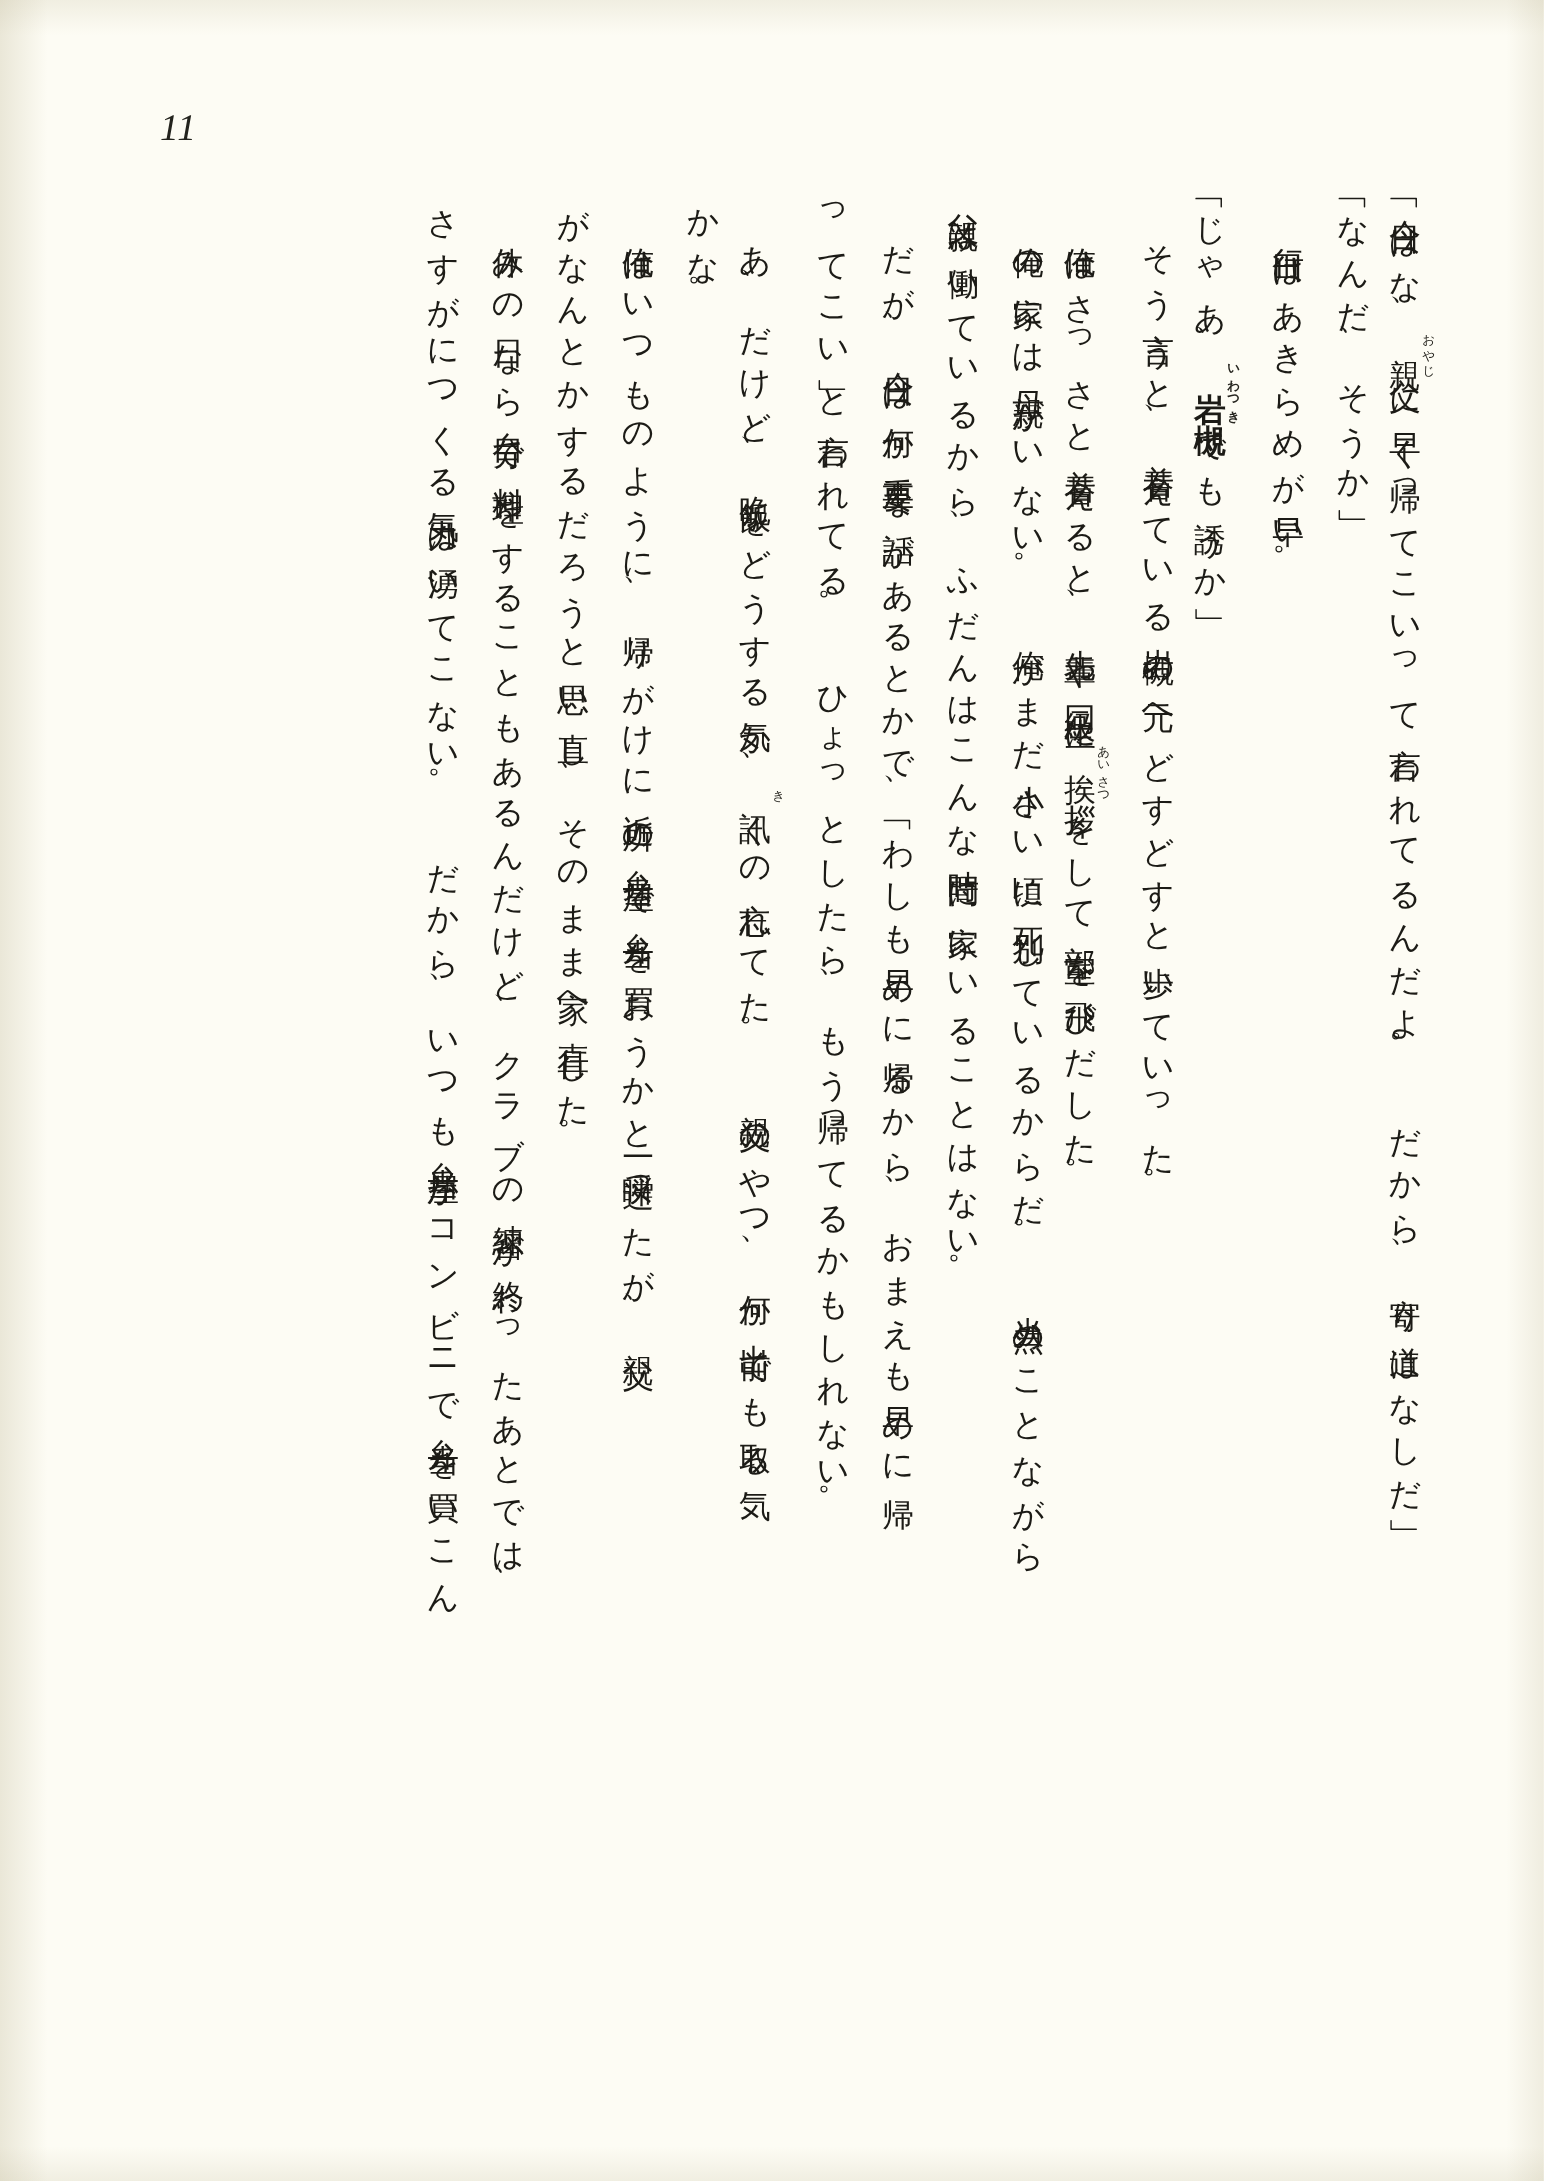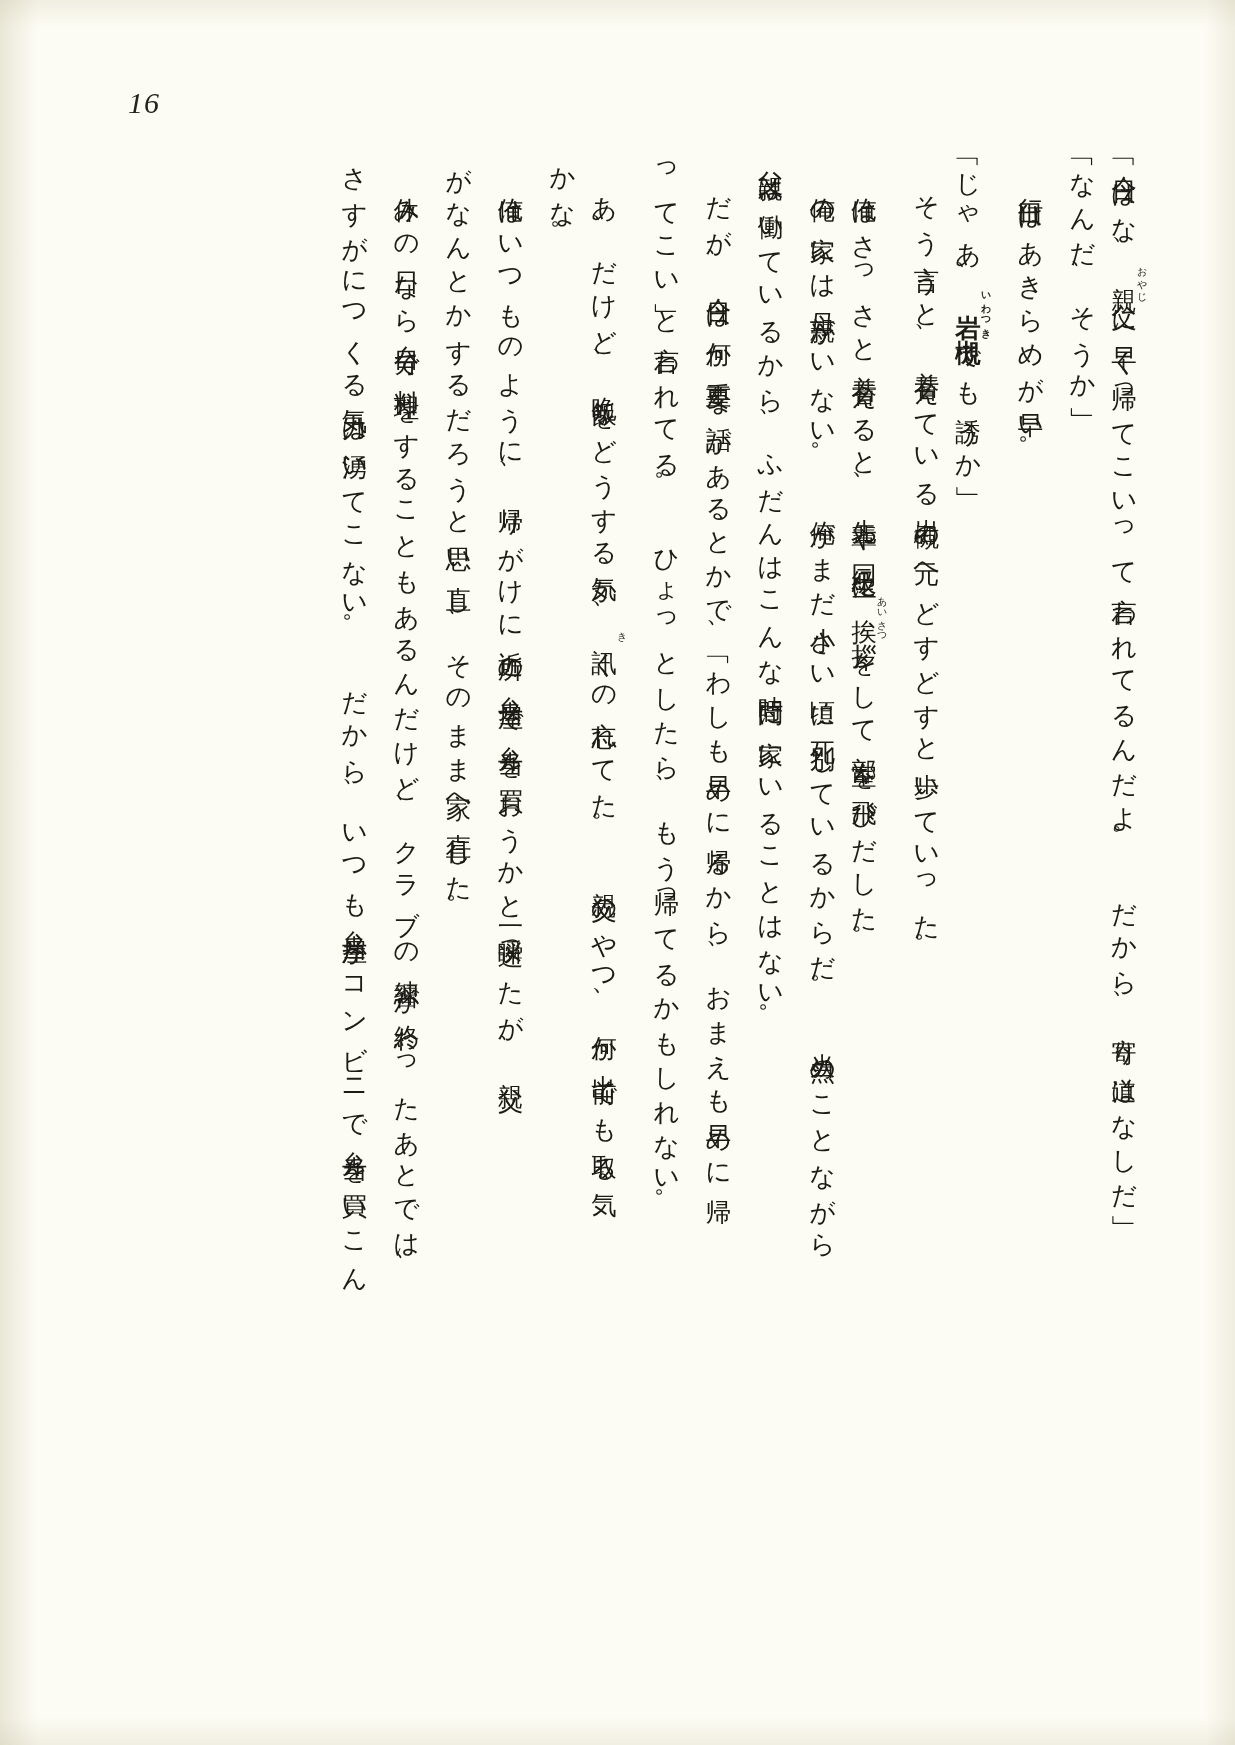--- a/index.html
+++ b/index.html
@@ -76,21 +76,21 @@
     font-size: 10px;
     letter-spacing: 1px;
     color: #26251f;
   }
 </style>
 </head>
 <body>
 
 <div class="paper-edge"></div>
 
-<div class="page-number">16</div>
+<div class="page-number">11</div>
 
 <div class="text-block">
 
   <div class="col">「今日はな、<ruby>親父<rt>おやじ</rt></ruby>に早く帰ってこいって言われてるんだよ。　だから、寄り道はなしだ」</div>
 
   <div class="col">「なんだ、そうか」</div>
 
   <div class="col indent1">行田はあきらめが早い。</div>
 
   <div class="col">「じゃあ、<ruby class="bold">岩槻<rt>いわつき</rt></ruby>でも誘うか」</div>

